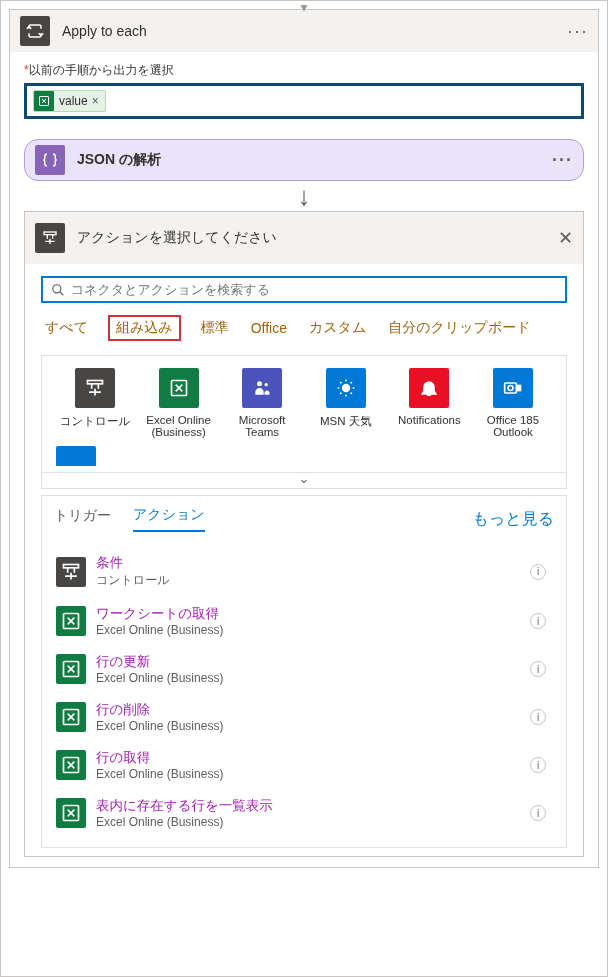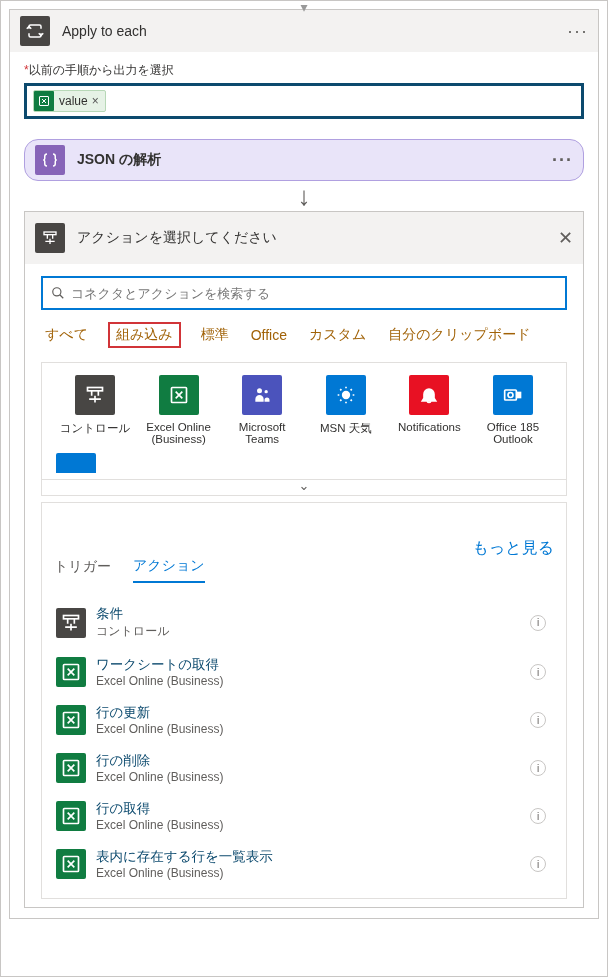--- a/index.html
+++ b/index.html
@@ -25,21 +25,21 @@
 .token-icon { width: 20px; height: 20px; background: #107c41; color: #fff; display: flex; align-items: center; justify-content: center; font-size: 10px; border-radius: 1px; margin-right: 5px; }
 .token-x { margin-left: 4px; cursor: pointer; color: #555; }
 
 .arrow-between { text-align: center; font-size: 26px; color: #605e5c; line-height: 1; margin: 2px 0; }
 
 .picker { margin-top: 0; border: 1px solid #c8c6c4; }
 .picker-header { display: flex; align-items: center; height: 52px; padding: 0 10px; background: #f3f2f1; }
 .picker-header .step-icon { background: #484644; }
 .picker-close { cursor: pointer; color: #605e5c; font-size: 18px; }
 .picker-body { padding: 12px 16px 8px; }
-.search-wrap { display: flex; align-items: center; border: 2px solid #0078d4; height: 34px; padding: 0 8px; margin-bottom: 12px; }
+.search-wrap { display: flex; align-items: center; border: 2px solid #0078d4; height: 27px; padding: 0 8px; margin-bottom: 12px; }
 .search-wrap input { border: none; outline: none; flex: 1; font-size: 13px; padding-left: 6px; }
 .search-icon { color: #605e5c; }
 
 .tabrow { display: flex; align-items: center; gap: 18px; padding: 0 2px 8px; font-size: 14px; }
 .tabrow .tab { cursor: pointer; padding: 4px 2px; color: #a16207; }
 .tabrow .tab.highlighted { border: 2px solid #d13438; padding: 2px 6px; }
 
 .connectors-box { border: 1px solid #e1dfdd; margin-top: 6px; padding: 12px 8px 6px; }
 .connectors { display: flex; justify-content: space-between; padding: 0 6px; }
 .conn { display: flex; flex-direction: column; align-items: center; width: 78px; cursor: pointer; text-align: center; font-size: 11.5px; }
@@ -48,31 +48,31 @@
 .conn-icon.excel { background: #107c41; }
 .conn-icon.teams { background: #4b53bc; }
 .conn-icon.weather { background: #0078d4; }
 .conn-icon.notif { background: #e81123; }
 .conn-icon.outlook { background: #0078d4; }
 .conn-more { width: 40px; height: 20px; background: #0078d4; border-radius: 2px 2px 0 0; margin: 8px 0 0 6px; }
 .expand-bar { text-align: center; color: #605e5c; border: 1px solid #e1dfdd; border-top: none; height: 16px; line-height: 12px; cursor: pointer; }
 
 .actions-section { border: 1px solid #e1dfdd; margin-top: 6px; padding: 10px 12px; position: relative; }
 .actions-tabs { display: flex; align-items: center; gap: 22px; font-size: 14px; margin-bottom: 14px; }
-.actions-tabs .atab { cursor: pointer; padding-bottom: 6px; color: #605e5c; margin-top: 44px; }
+.actions-tabs .atab { cursor: pointer; padding-bottom: 6px; color: #605e5c; }
 .actions-tabs .atab.active { color: #0078d4; border-bottom: 2px solid #0078d4; }
 .more-link { margin-left: auto; color: #0078d4; cursor: pointer; font-size: 16px; }
 
 .action-list { max-height: 320px; overflow-y: auto; padding-right: 6px; }
 .action-item { display: flex; align-items: center; padding: 8px 2px; cursor: pointer; }
 .ai-icon { width: 30px; height: 30px; border-radius: 2px; display: flex; align-items: center; justify-content: center; color: #fff; margin-right: 10px; font-size: 12px; flex-shrink: 0; }
 .ai-icon.control { background: #484644; }
 .ai-icon.excel { background: #107c41; }
 .ai-text { flex: 1; }
-.ai-title { font-size: 13.5px; color: #0c4a6e; }
+.ai-title { font-size: 13.5px; color: #a21caf; }
 .ai-sub { font-size: 12px; color: #605e5c; }
 .ai-info { width: 16px; height: 16px; border: 1px solid #c8c6c4; border-radius: 50%; display: flex; align-items: center; justify-content: center; font-size: 10px; color: #605e5c; cursor: pointer; }
 
 .action-list::-webkit-scrollbar { width: 10px; }
 .action-list::-webkit-scrollbar-track { background: #f3f2f1; }
 .action-list::-webkit-scrollbar-thumb { background: #c8c6c4; }
 
 svg { display: block; }
 </style>
 </head>

